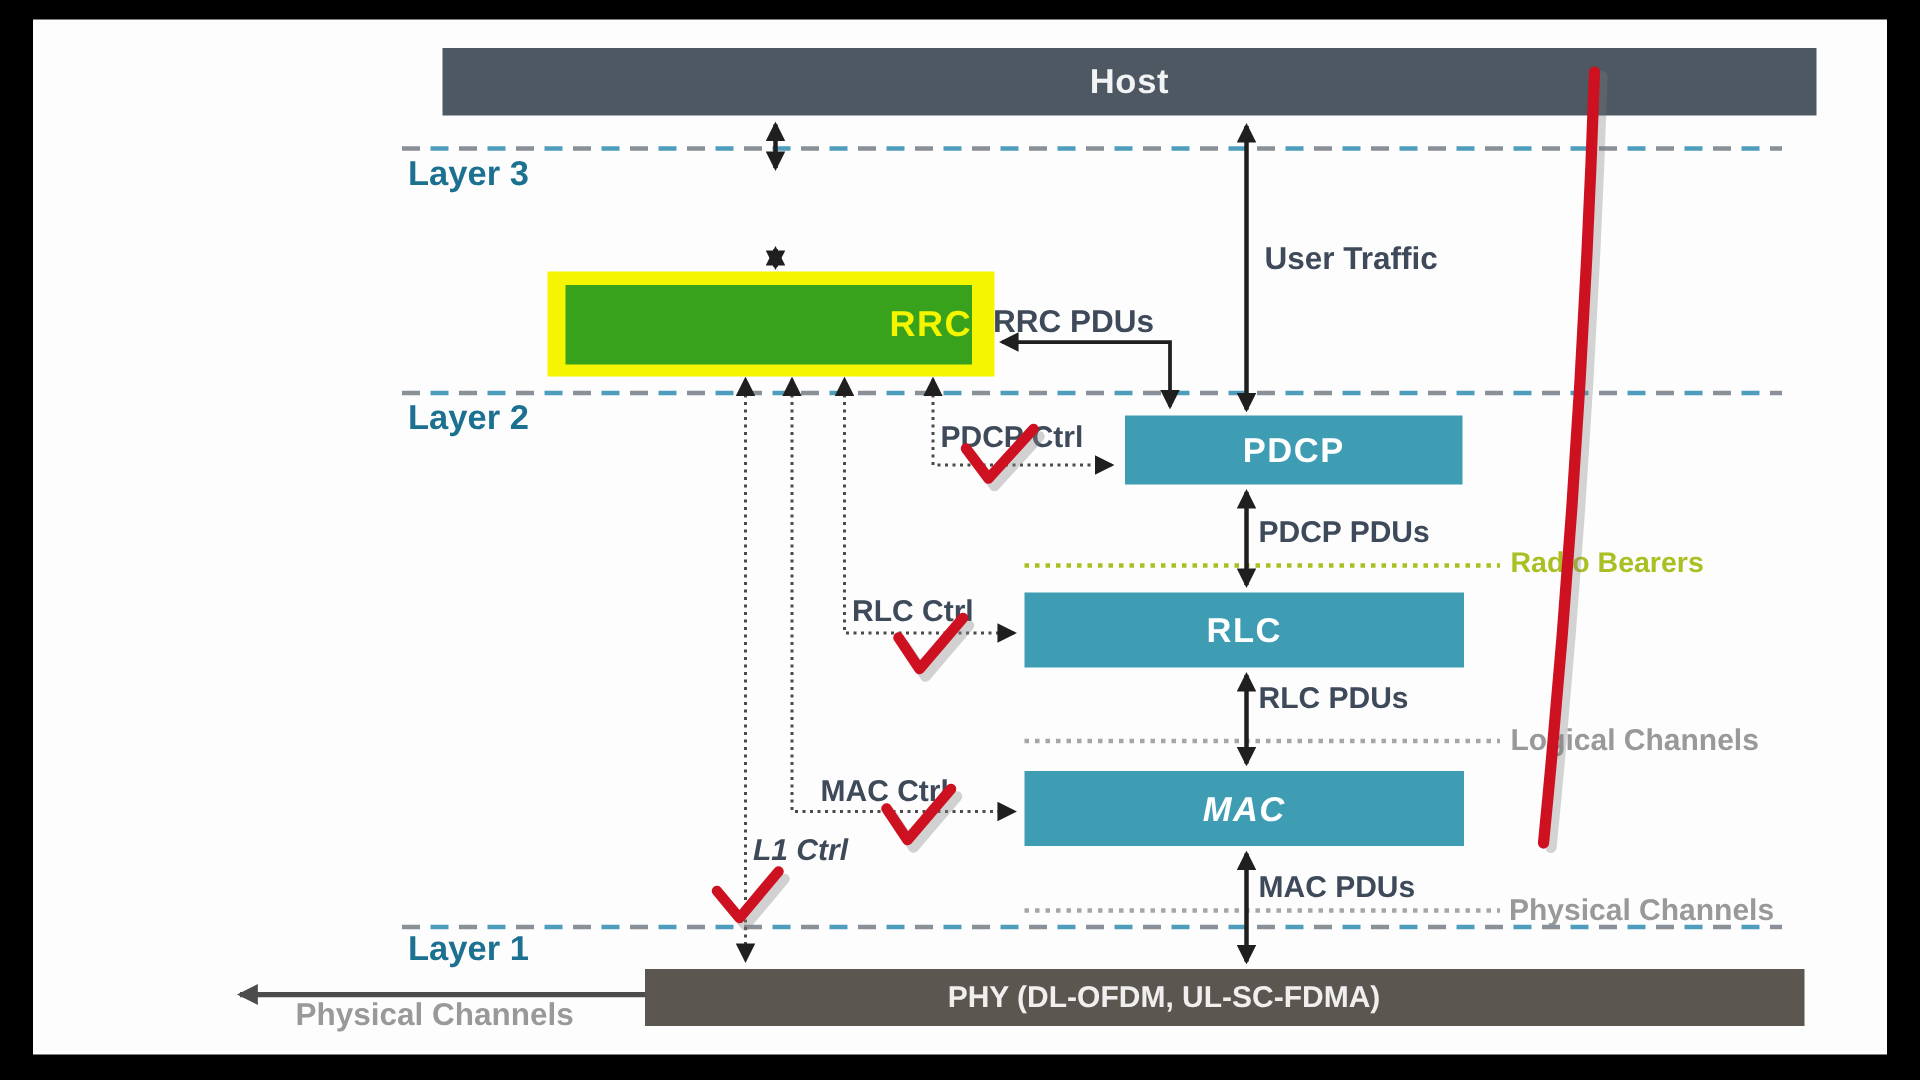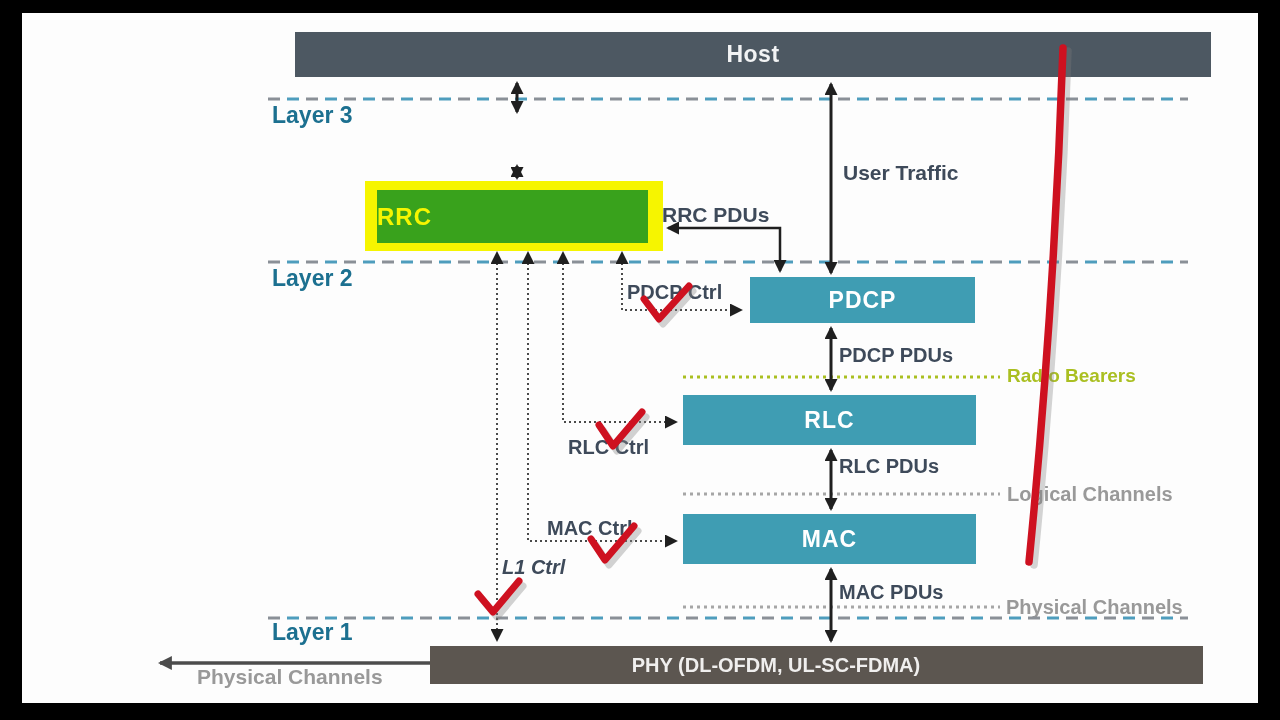--- a/index.html
+++ b/index.html
@@ -13,27 +13,27 @@
   .lb-bottom{left:0;top:703px;width:1280px;height:17px;}
   .lb-left{left:0;top:0;width:22px;height:720px;}
   .lb-right{left:1258px;top:0;width:22px;height:720px;}
 
   .box{position:absolute;display:flex;align-items:center;justify-content:center;box-sizing:border-box;}
   .host-bar{left:270px;top:32px;width:916px;height:45px;background:var(--host-bar,#4d5862);margin-left:25px;}
   .host-bar span{color:#f2f3f4;font-weight:bold;font-size:23px;letter-spacing:.5px;}
   .psnas{left:388px;top:114px;width:259px;height:47px;border:2px dashed var(--ps-nas-border-orange,#e0a23c);background:#fefefe;}
   .psnas span{color:#7d838c;font-weight:bold;font-size:21px;letter-spacing:1px;}
   .rrc-hl{left:365px;top:181px;width:298px;height:70px;background:var(--rrc-highlight-yellow,#f6f500);}
-  .rrc-green{position:absolute;left:12px;top:9px;width:271px;height:53px;background:var(--rrc-green,#39a21c);display:flex;align-items:center;justify-content:flex-start;}
+  .rrc-green{position:absolute;left:12px;top:9px;width:271px;height:53px;background:var(--rrc-green,#39a21c);display:flex;align-items:center;justify-content:flex-end;}
   .rrc-green span{color:var(--rrc-highlight-yellow,#f6f500);font-weight:bold;font-size:24px;letter-spacing:1px;}
   .teal{background:var(--protocol-box-teal,#3f9db3);}
   .teal span{color:#fff;font-weight:bold;font-size:23px;letter-spacing:1px;}
   .pdcp{left:750px;top:277px;width:225px;height:46px;}
   .rlc{left:683px;top:395px;width:293px;height:50px;}
-  .mac{left:683px;top:514px;width:293px;height:50px;}
+  .mac{left:683px;top:514px;width:293px;height:50px;font-style:italic;}
   .phy-bar{left:430px;top:646px;width:773px;height:38px;background:var(--phy-bar,#5c5650);}
   .phy-bar span{position:absolute;left:0;top:0;width:692px;height:38px;display:flex;align-items:center;justify-content:center;
     color:#f0efee;font-weight:bold;font-size:20px;}
 
   .lbl{position:absolute;font-weight:bold;white-space:nowrap;}
   .layer-lbl{color:var(--layer-label-blue,#1c7090);font-size:23px;}
   .edge-lbl{color:#3e4a5a;font-size:20px;}
   .chan-lbl{color:var(--channel-label-gray,#999999);font-size:20px;}
   .rb-lbl{color:var(--radio-bearers-green,#aabf21);font-size:19px;}
 
@@ -84,21 +84,21 @@
   <div class="lbl layer-lbl" style="left:272px;top:102px;">Layer 3</div>
   <div class="lbl layer-lbl" style="left:272px;top:265px;">Layer 2</div>
   <div class="lbl layer-lbl" style="left:272px;top:619px;">Layer 1</div>
 
   <div class="lbl edge-lbl" style="left:843px;top:161px;font-size:21px;">User Traffic</div>
   <div class="lbl edge-lbl" style="left:662px;top:203px;font-size:21px;">RRC PDUs</div>
   <div class="lbl edge-lbl" style="left:839px;top:344px;">PDCP PDUs</div>
   <div class="lbl edge-lbl" style="left:839px;top:455px;text-align:center;">RLC PDUs</div>
   <div class="lbl edge-lbl" style="left:839px;top:581px;">MAC PDUs</div>
   <div class="lbl edge-lbl" style="left:627px;top:281px;">PDCP Ctrl</div>
-  <div class="lbl edge-lbl" style="left:568px;top:397px;margin-top:39px;">RLC Ctrl</div>
+  <div class="lbl edge-lbl" style="left:568px;top:397px;">RLC Ctrl</div>
   <div class="lbl edge-lbl" style="left:547px;top:517px;">MAC Ctrl</div>
   <div class="lbl edge-lbl" style="left:502px;top:556px;font-style:italic;">L1 Ctrl</div>
 
   <div class="lbl rb-lbl" style="left:1007px;top:365px;">Radio Bearers</div>
   <div class="lbl chan-lbl" style="left:1007px;top:483px;">Logical Channels</div>
   <div class="lbl chan-lbl" style="left:1006px;top:596px;">Physical Channels</div>
   <div class="lbl chan-lbl" style="left:197px;top:665px;font-size:21px;">Physical Channels</div>
 
   <svg class="overlay" viewBox="0 0 1280 720">
     <defs>

